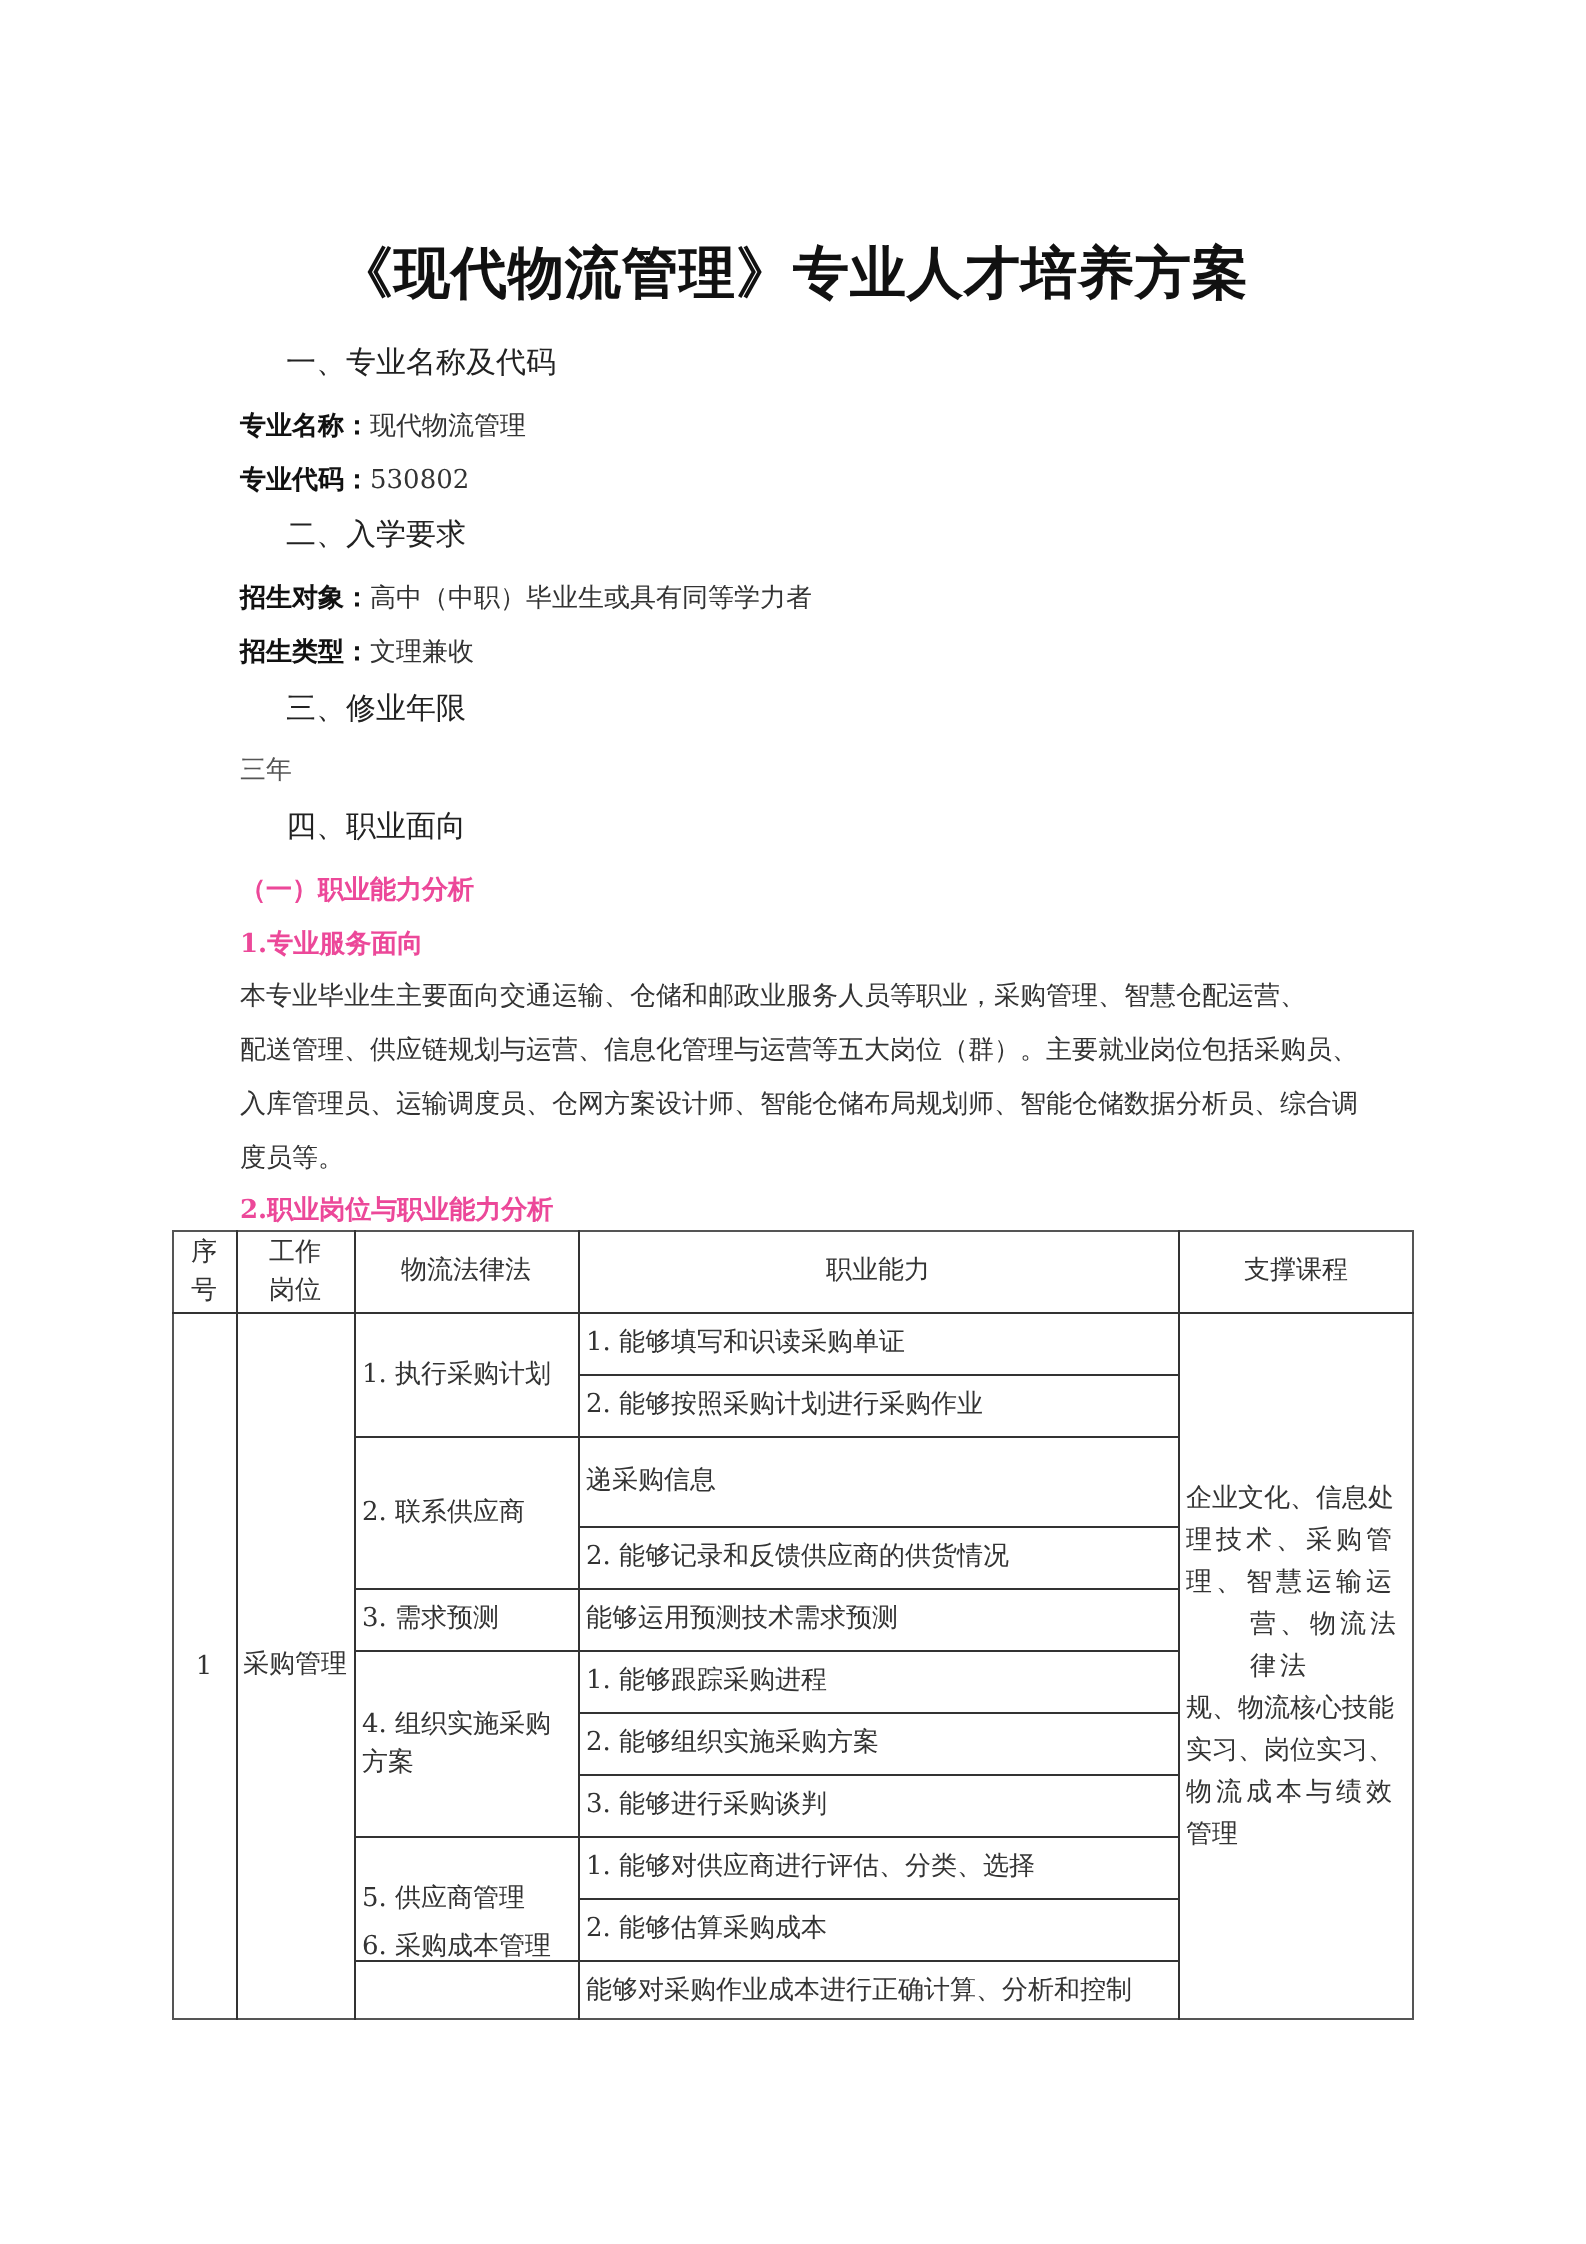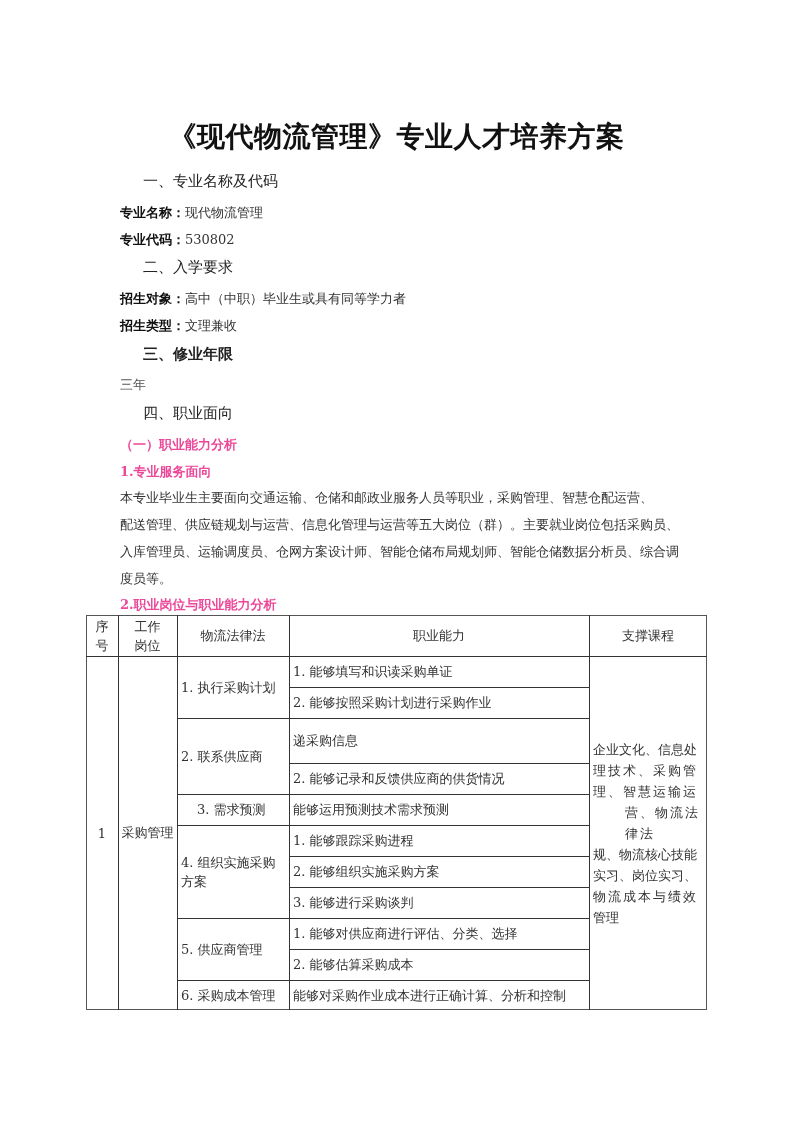--- a/index.html
+++ b/index.html
@@ -31,21 +31,21 @@
 </div>
 
 <div class="abs h1" style="top:258px;">二、入学要求</div>
 <div class="abs line" style="top:290px;">
   <b>招生对象：</b><span>高中（中职）毕业生或具有同等学力者</span>
 </div>
 <div class="abs line" style="top:317px;">
   <b>招生类型：</b><span>文理兼收</span>
 </div>
 
-<div class="abs h1" style="top:345px;font-weight:bold;">三、修业年限</div>
+<div class="abs h1" style="top:345px;">三、修业年限</div>
 <div class="abs line" style="top:376px; color:#555;">三年</div>
 
 <div class="abs h1" style="top:404px;">四、职业面向</div>
 <div class="abs sub" style="top:436px;">（一）职业能力分析</div>
 <div class="abs sub" style="top:463px;">1.专业服务面向</div>
 
 <div class="abs line" style="top:489px; left:120px;">本专业毕业生主要面向交通运输、仓储和邮政业服务人员等职业，采购管理、智慧仓配运营、</div>
 <div class="abs line" style="top:516px; left:120px;">配送管理、供应链规划与运营、信息化管理与运营等五大岗位（群）。主要就业岗位包括采购员、</div>
 <div class="abs line" style="top:543px; left:120px;">入库管理员、运输调度员、仓网方案设计师、智能仓储布局规划师、智能仓储数据分析员、综合调</div>
 <div class="abs line" style="top:570px; left:120px;">度员等。</div>
@@ -87,27 +87,27 @@
   <div class="cell center" style="left:589px; top:615px; width:118px; height:41px;">支撑课程</div>
 
   <div class="cell center" style="left:86px; top:656px; width:32px; height:354px;">1</div>
   <div class="cell center" style="left:118px; top:656px; width:59px; height:354px; flex-direction:row; line-height:42px;">
     <span>采购</span>
     <span>管理</span>
   </div>
 
   <div class="cell" style="left:181px; top:656px; width:106px; height:62px;">1. 执行采购计划</div>
   <div class="cell" style="left:181px; top:718px; width:106px; height:76px;">2. 联系供应商</div>
-  <div class="cell" style="left:181px; top:794px; width:106px; height:31px;margin-left:16px;">3. 需求预测</div>
+  <div class="cell" style="left:181px; top:794px; width:106px; height:31px;">3. 需求预测</div>
   <div class="cell" style="left:181px; top:825px; width:106px; height:93px; flex-direction:column; align-items:flex-start; justify-content:center;">
     <span>4. 组织实施采购</span>
     <span>方案</span>
   </div>
   <div class="cell" style="left:181px; top:918px; width:106px; height:62px;">5. 供应商管理</div>
-  <div class="cell" style="left:181px; top:980px; width:106px; height:30px;">6. 采购成本管理</div>
+  <div class="cell" style="left:181px; top:958px; width:106px; height:30px;">6. 采购成本管理</div>
 
   <div class="cell" style="left:293px; top:656px; width:294px; height:31px;">1. 能够填写和识读采购单证</div>
   <div class="cell" style="left:293px; top:687px; width:294px; height:31px;">2. 能够按照采购计划进行采购作业</div>
   <div class="cell" style="left:293px; top:718px; width:294px; height:45px; flex-direction:column; align-items:flex-start; justify-content:center;">
     <span>递采购信息</span>
   </div>
   <div class="cell" style="left:293px; top:763px; width:294px; height:31px;">2. 能够记录和反馈供应商的供货情况</div>
   <div class="cell" style="left:293px; top:794px; width:294px; height:31px;">能够运用预测技术需求预测</div>
   <div class="cell" style="left:293px; top:825px; width:294px; height:31px;">1. 能够跟踪采购进程</div>
   <div class="cell" style="left:293px; top:856px; width:294px; height:31px;">2. 能够组织实施采购方案</div>

